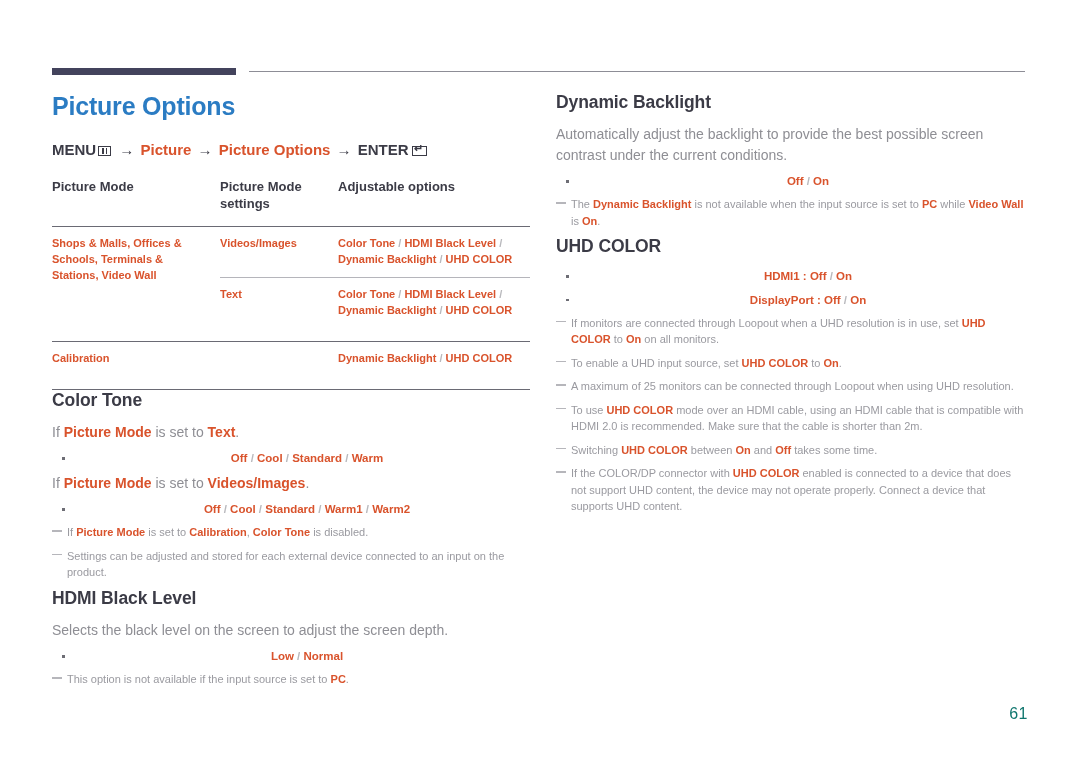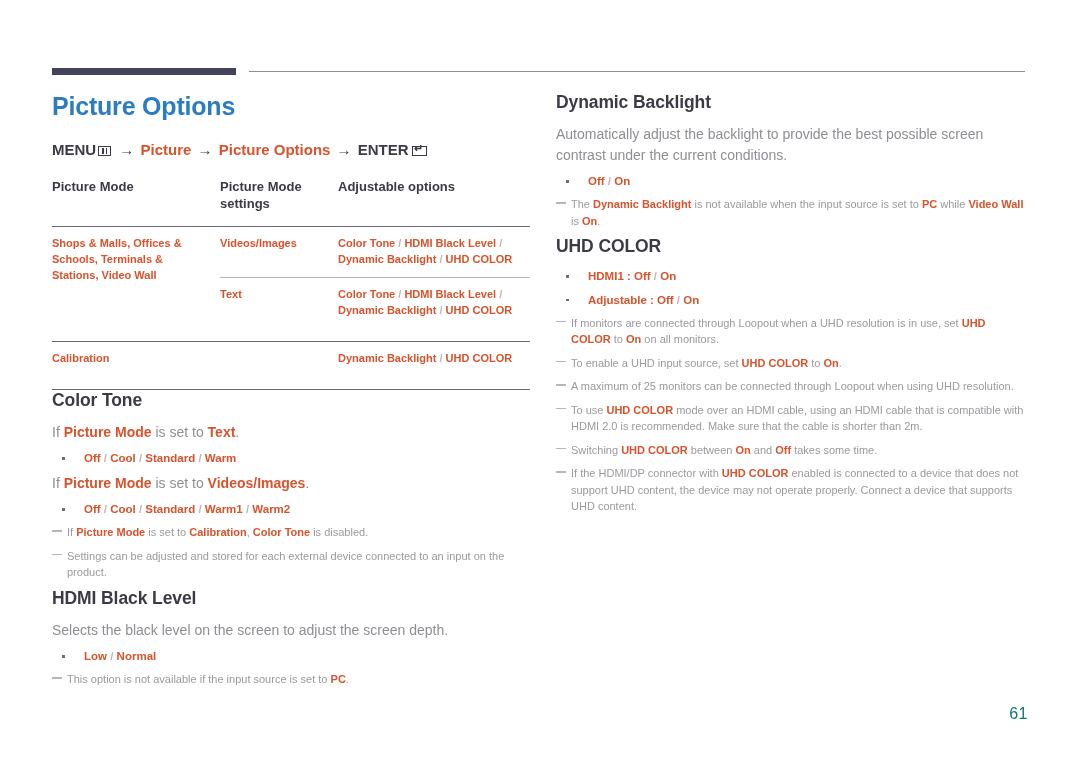--- a/index.html
+++ b/index.html
@@ -174,20 +174,21 @@
 
   
   .bullet {
     position: relative;
     font-size: 11.5px;
     line-height: 1.5;
     margin: 0 0 6px 0;
     padding-left: 32px;
     color: #d9532c;
     font-weight: bold;
+    text-align: center;
   }
   .bullet::before {
     content: "";
     position: absolute;
     left: 10px;
     top: 7px;
     width: 2.6px;
     height: 2.6px;
     background: #6d6d75;
   }
@@ -308,31 +309,31 @@
 
     <p class="body">Automatically adjust the backlight to provide the best possible screen contrast under the current conditions.</p>
 
     <p class="bullet">Off <span class="sep">/</span> On</p>
 
     <p class="note"><span>The </span><span class="hl">Dynamic Backlight</span><span> is not available when the input source is set to </span><span class="hl">PC</span><span> while </span><span class="hl">Video Wall</span><span> is </span><span class="hl">On</span><span>.</span></p>
 
     <h2 class="sec sec-sp-top">UHD COLOR</h2>
 
     <p class="bullet"><span class="lead">HDMI1</span><span> : </span><span>Off <span class="sep">/</span> On</span></p>
-    <p class="bullet"><span class="lead">Adjustable</span><span> : </span><span>Off <span class="sep">/</span> On</span></p>
+    <p class="bullet"><span class="lead">DisplayPort</span><span> : </span><span>Off <span class="sep">/</span> On</span></p>
 
     <p class="note"><span>If monitors are connected through Loopout when a UHD resolution is in use, set </span><span class="hl">UHD COLOR</span><span> to </span><span class="hl">On</span><span> on all monitors.</span></p>
 
     <p class="note"><span>To enable a UHD input source, set </span><span class="hl">UHD COLOR</span><span> to </span><span class="hl">On</span><span>.</span></p>
 
     <p class="note">A maximum of 25 monitors can be connected through Loopout when using UHD resolution.</p>
 
     <p class="note"><span>To use </span><span class="hl">UHD COLOR</span><span> mode over an HDMI cable, using an HDMI cable that is compatible with HDMI 2.0 is recommended. Make sure that the cable is shorter than 2m.</span></p>
 
     <p class="note"><span>Switching </span><span class="hl">UHD COLOR</span><span> between </span><span class="hl">On</span><span> and </span><span class="hl">Off</span><span> takes some time.</span></p>
 
-    <p class="note"><span>If the HDMI/DP connector with </span><span class="hl">UHD COLOR</span><span> enabled is connected to a device that does not support UHD content, the device may not operate properly. Connect a device that supports UHD content.</span></p>
+    <p class="note"><span>If the COLOR/DP connector with </span><span class="hl">UHD COLOR</span><span> enabled is connected to a device that does not support UHD content, the device may not operate properly. Connect a device that supports UHD content.</span></p>
 
   </div>
 
   <div class="pagenum">61</div>
 
 </div>
 
 </body></html>

